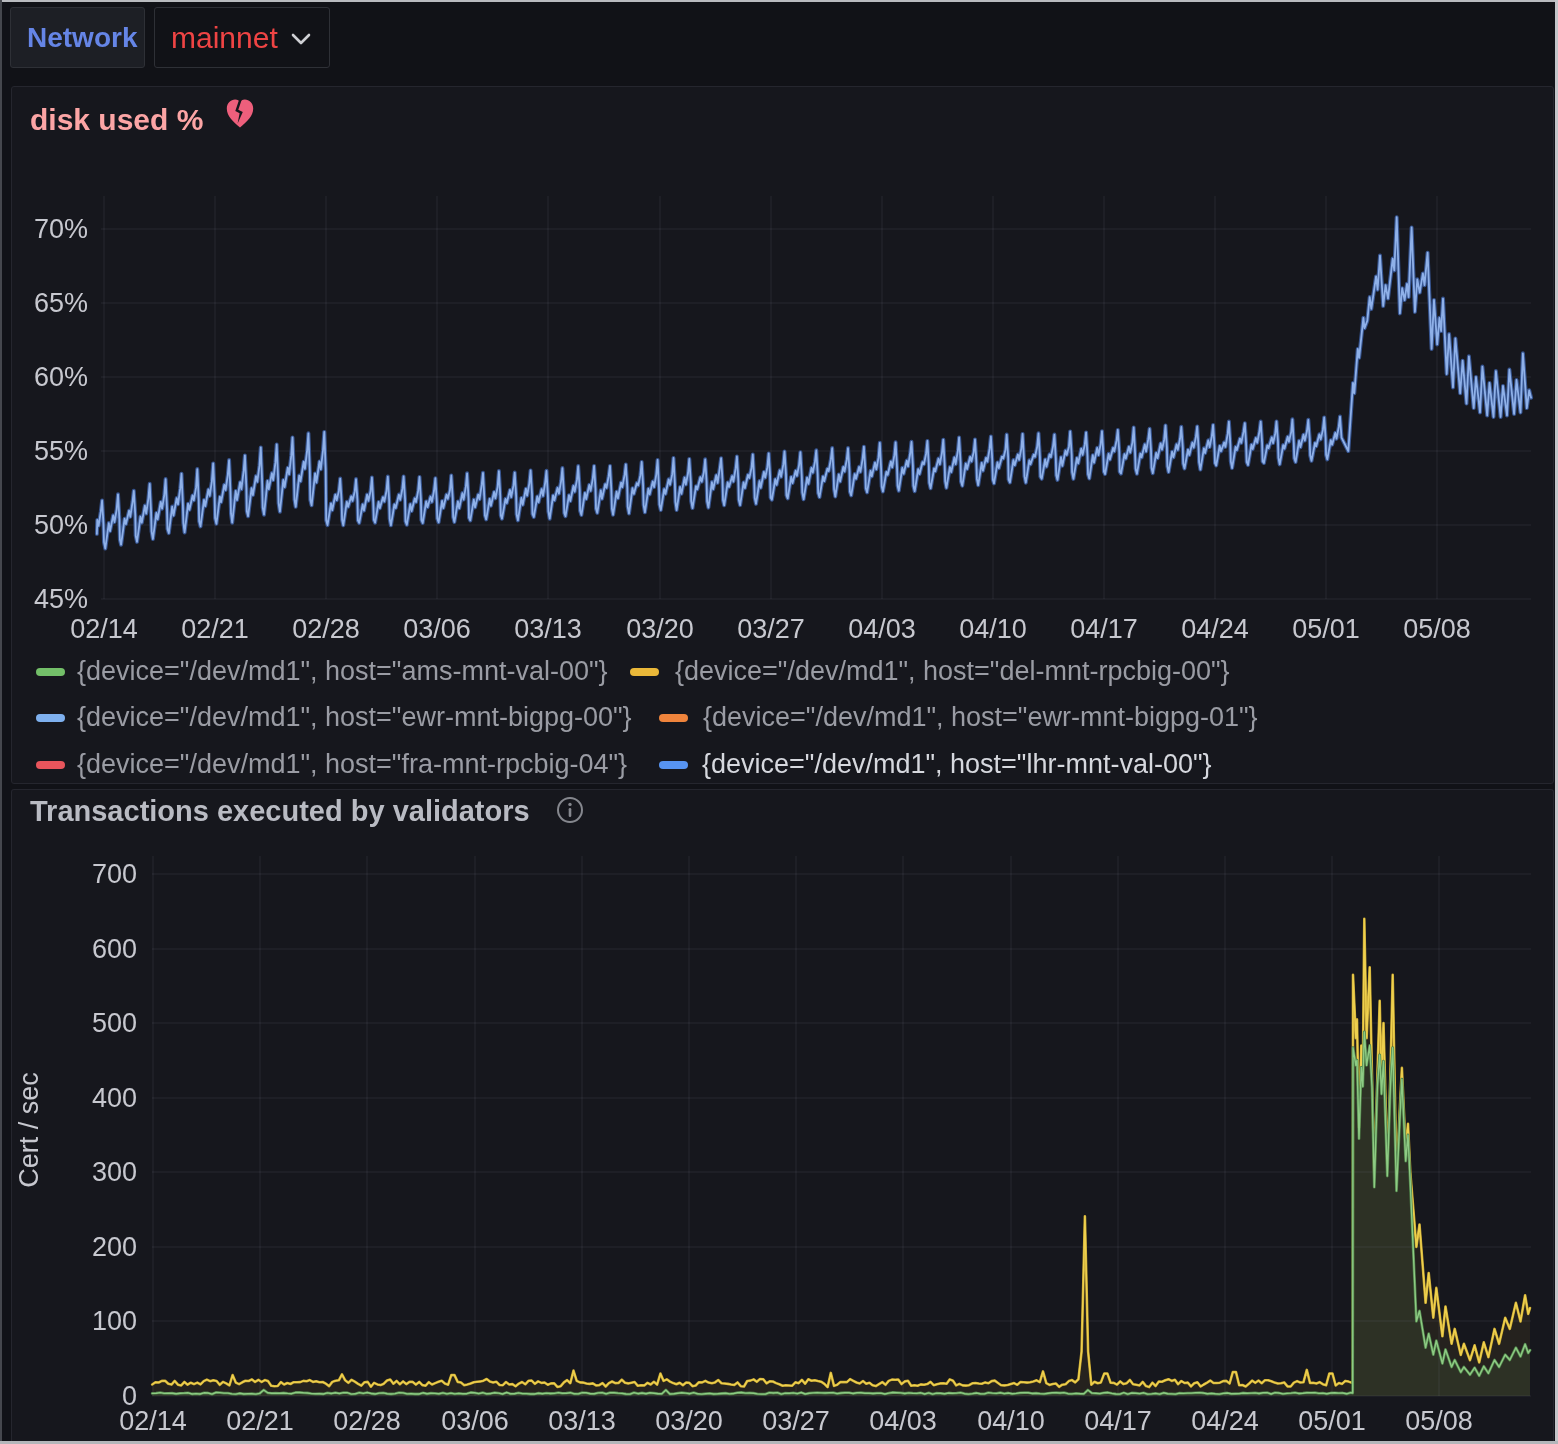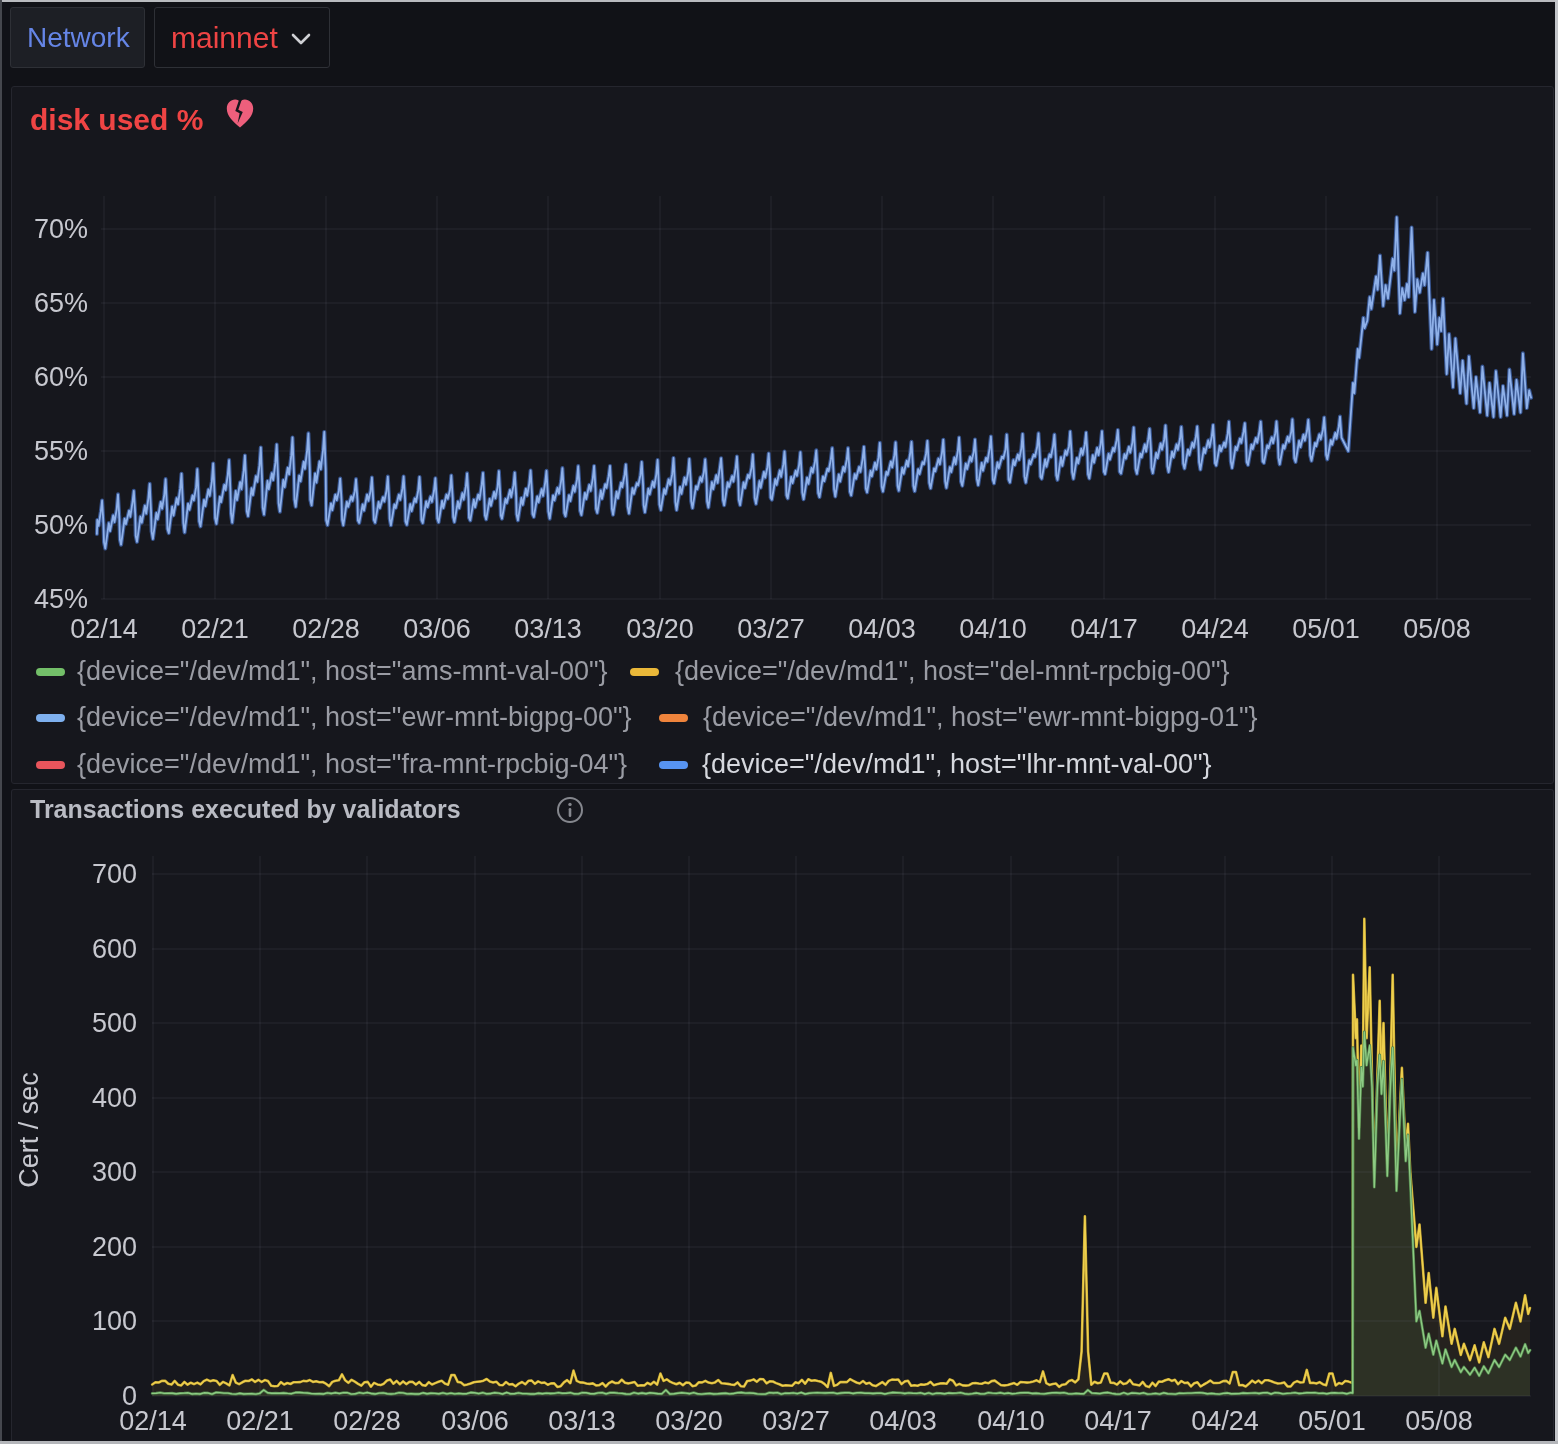--- a/index.html
+++ b/index.html
@@ -7,36 +7,36 @@
 .panel{position:absolute;background:#16171d;border:1px solid #25262e;border-radius:3px}
 </style></head>
 <body>
 
 <div style="position:absolute;left:0;top:0;width:1558px;height:2px;background:#b9bbbf;z-index:9"></div>
 <div style="position:absolute;left:1555px;top:0;width:3px;height:1444px;background:#c3c5c9;z-index:9"></div>
 <div style="position:absolute;left:0;top:0;width:2px;height:1444px;background:#45474d;z-index:9"></div>
 <div style="position:absolute;left:0;top:1441px;width:1558px;height:3px;background:#b4b6ba;z-index:9"></div>
 
 <div style="position:absolute;left:10px;top:7px;width:135px;height:61px;background:#1d1f25;border:1px solid #2e3036;border-radius:3px"></div>
-<div style="position:absolute;left:27px;top:22px;font-size:28px;font-weight:400;color:#6585e6">Network</div>
+<div style="position:absolute;left:27px;top:22px;font-size:28px;font-weight:700;color:#6585e6">Network</div>
 <div style="position:absolute;left:154px;top:7px;width:176px;height:61px;background:#111217;border:1px solid #2e3036;border-radius:3px"></div>
 <div style="position:absolute;left:171px;top:21px;font-size:30px;font-weight:500;color:#ef4444">mainnet</div>
 <svg style="position:absolute;left:288px;top:30px" width="26" height="18" viewBox="0 0 26 18">
     <path d="M5 5 L13 13 L21 5" fill="none" stroke="#cfd0d4" stroke-width="2.6" stroke-linecap="round" stroke-linejoin="round"></path>
   </svg>
 
 <div class="panel" style="left:11px;top:86px;width:1543px;height:698px"></div>
 <div class="panel" style="left:11px;top:789px;width:1543px;height:655px;border-bottom:none;border-radius:3px 3px 0 0"></div>
 
-<div style="position:absolute;left:30px;top:103px;font-size:30px;font-weight:700;color:#ef4444">disk used %</div>
+<div style="position:absolute;left:30px;top:103px;font-size:30px;font-weight:700;color:#fca5a5">disk used %</div>
 <svg style="position:absolute;left:226px;top:97px" width="28" height="33" viewBox="0 0 28 33">
 <path d="M14 30.5 C6.8 24.8 0.8 19 0.8 11.6 C0.8 6.2 4.8 2.6 9.1 2.6 C11.7 2.6 13.3 3.9 14 5.2 C14.7 3.9 16.3 2.6 18.9 2.6 C23.2 2.6 27.2 6.2 27.2 11.6 C27.2 19 21.2 24.8 14 30.5 Z" fill="#ee5f7c"></path>
 <path d="M15.8 2.6 L12.3 12.8 L16.8 14.9 L11.6 26.5 L13.6 16.2 L9.3 14.1 L13.1 2.7 Z" fill="#16171d"></path>
 </svg>
-<div style="position:absolute;left:30px;top:795px;font-size:25px;font-weight:700;color:#b9bbc3">Transactions executed by validators</div>
+<div style="position:absolute;left:30px;top:795px;font-size:29px;font-weight:700;color:#b9bbc3">Transactions executed by validators</div>
 <svg style="position:absolute;left:556px;top:796px" width="28" height="28" viewBox="0 0 28 28">
 <circle cx="14" cy="14" r="12" fill="none" stroke="#85878e" stroke-width="2"></circle>
 <circle cx="14" cy="8.4" r="1.7" fill="#85878e"></circle>
 <rect x="12.7" y="12" width="2.6" height="9" rx="1.3" fill="#85878e"></rect>
 </svg>
 
 <svg style="position:absolute;left:0;top:0;z-index:2" width="1558" height="1444" viewBox="0 0 1558 1444">
 <line x1="101" y1="599" x2="1531" y2="599" stroke="rgba(204,206,220,0.10)" stroke-width="1"></line>
 <line x1="101" y1="525" x2="1531" y2="525" stroke="rgba(204,206,220,0.10)" stroke-width="1"></line>
 <line x1="101" y1="451" x2="1531" y2="451" stroke="rgba(204,206,220,0.10)" stroke-width="1"></line>

